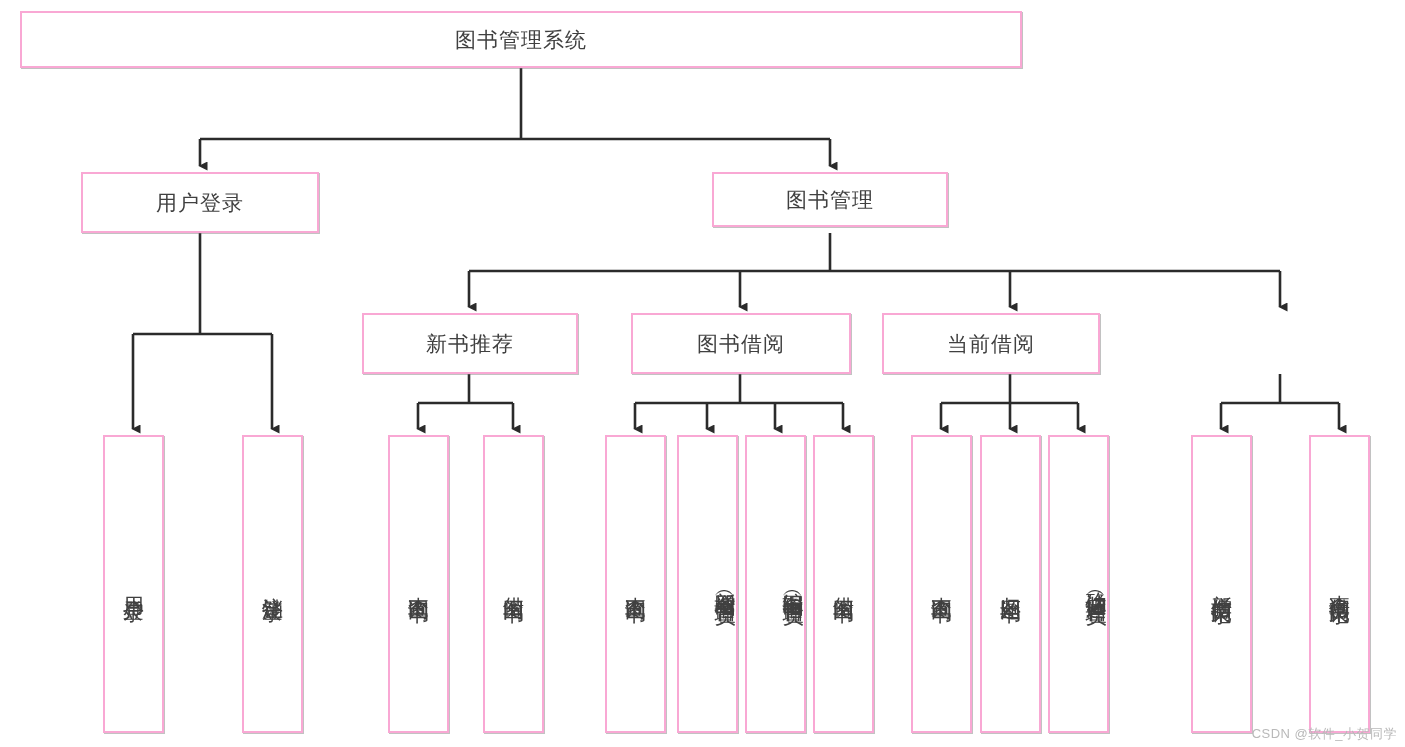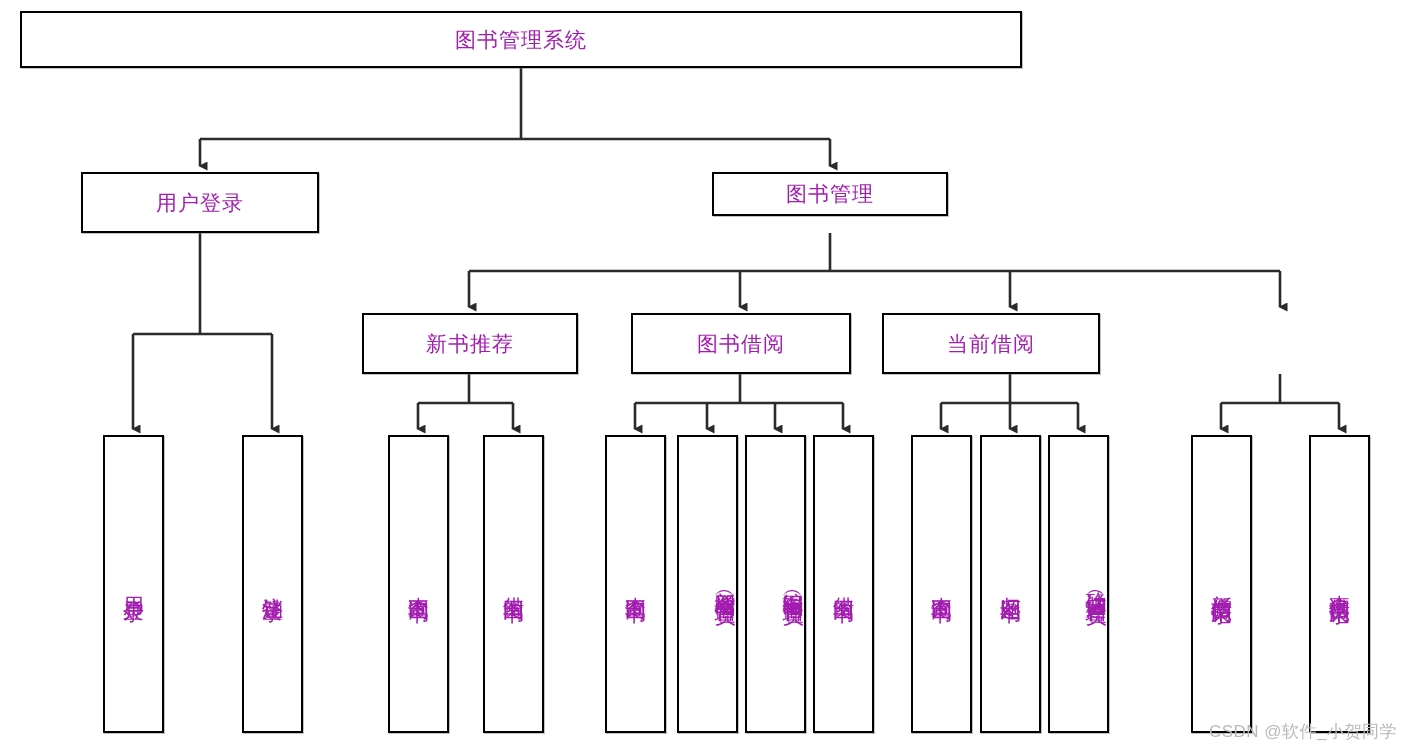--- a/index.html
+++ b/index.html
@@ -13,26 +13,26 @@
   #canvas {
     position: relative;
     width: 1405px;
     height: 747px;
     background: #ffffff;
     overflow: hidden;
   }
   .node {
     position: absolute;
     box-sizing: border-box;
-    border: 2px solid #000000;
+    border: 2px solid #f9a8d4;
     background: #ffffff;
     display: flex;
     align-items: center;
     justify-content: center;
-    color: #a21caf;
+    color: #404040;
     box-shadow: 1px 1px 0 rgba(120,120,120,0.45);
   }
   .node.horiz {
     font-size: 21px;
     letter-spacing: 1px;
   }
   .node.vert {
     writing-mode: vertical-rl;
     text-orientation: upright;
     font-size: 21px;
@@ -56,21 +56,21 @@
     left: 0;
     top: 0;
     width: 1405px;
     height: 747px;
     pointer-events: none;
   }
   .watermark {
     position: absolute;
     right: 8px;
     bottom: 4px;
-    font-size: 17px;
+    font-size: 13px;
     color: #b9b9b9;
     letter-spacing: 0.5px;
     white-space: nowrap;
   }
 </style>
 </head>
 <body>
 
 <div id="canvas">
 
@@ -127,21 +127,21 @@
     </g>
   </svg>
 
   <div class="node horiz" style="left:20px; top:11px; width:1002px; height:57px;">
     <span class="label">图书管理系统</span>
   </div>
 
   <div class="node horiz" style="left:81px; top:172px; width:238px; height:61px;">
     <span class="label">用户登录</span>
   </div>
-  <div class="node horiz" style="left:712px; top:172px; width:236px; height:44px;">
+  <div class="node horiz" style="left:712px; top:172px; width:236px; height:55px;">
     <span class="label">图书管理</span>
   </div>
 
   <div class="node horiz" style="left:362px; top:313px; width:216px; height:61px;">
     <span class="label">新书推荐</span>
   </div>
   <div class="node horiz" style="left:631px; top:313px; width:220px; height:61px;">
     <span class="label">图书借阅</span>
   </div>
   <div class="node horiz" style="left:882px; top:313px; width:218px; height:61px;">

